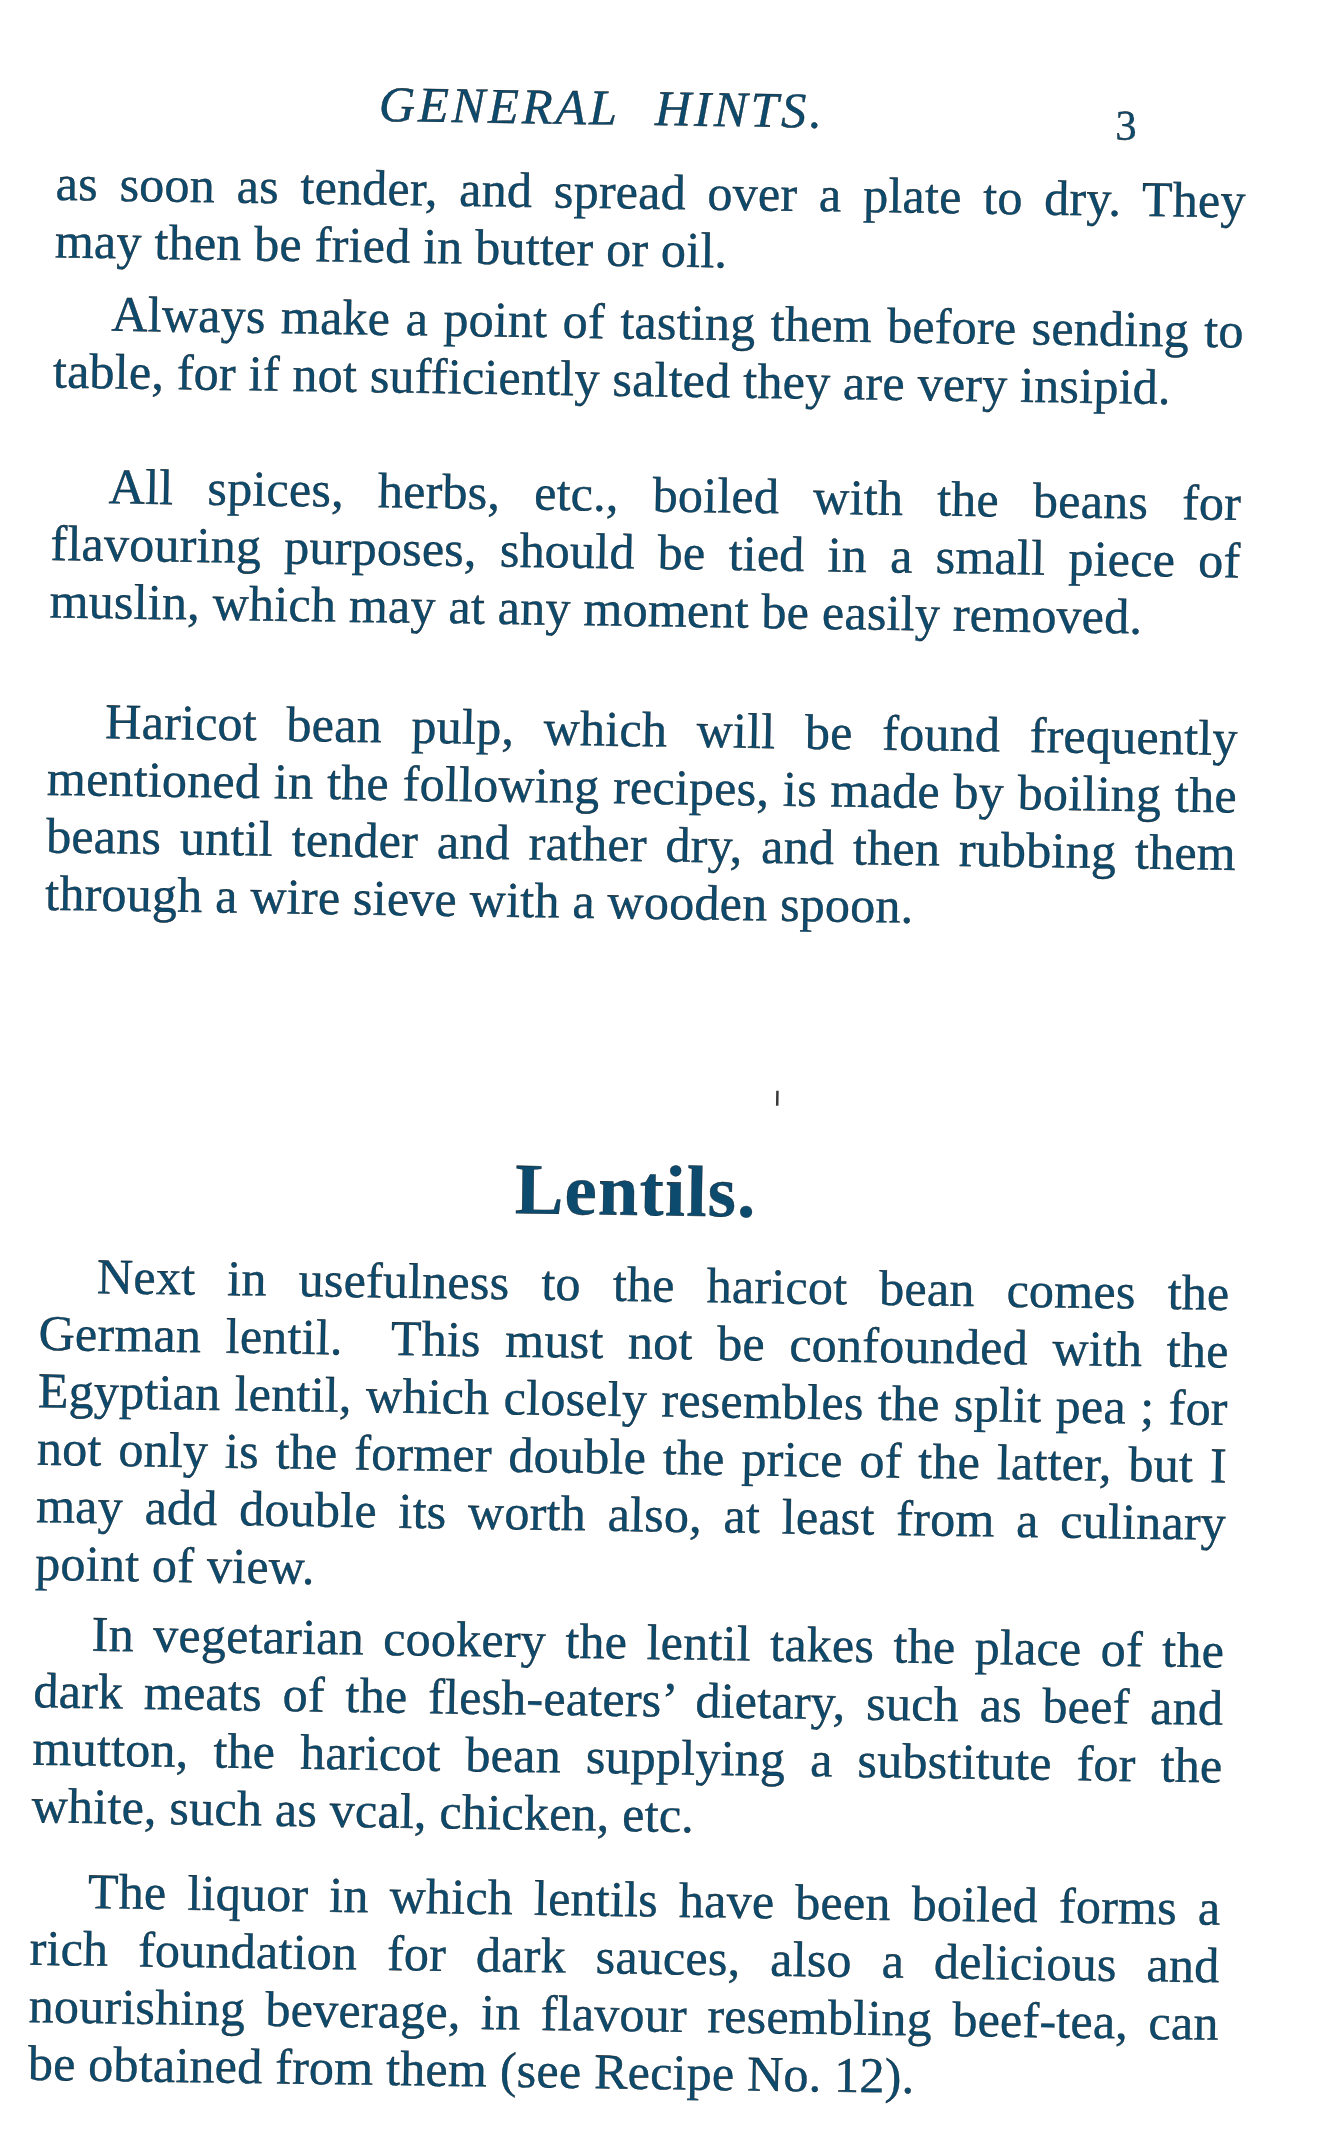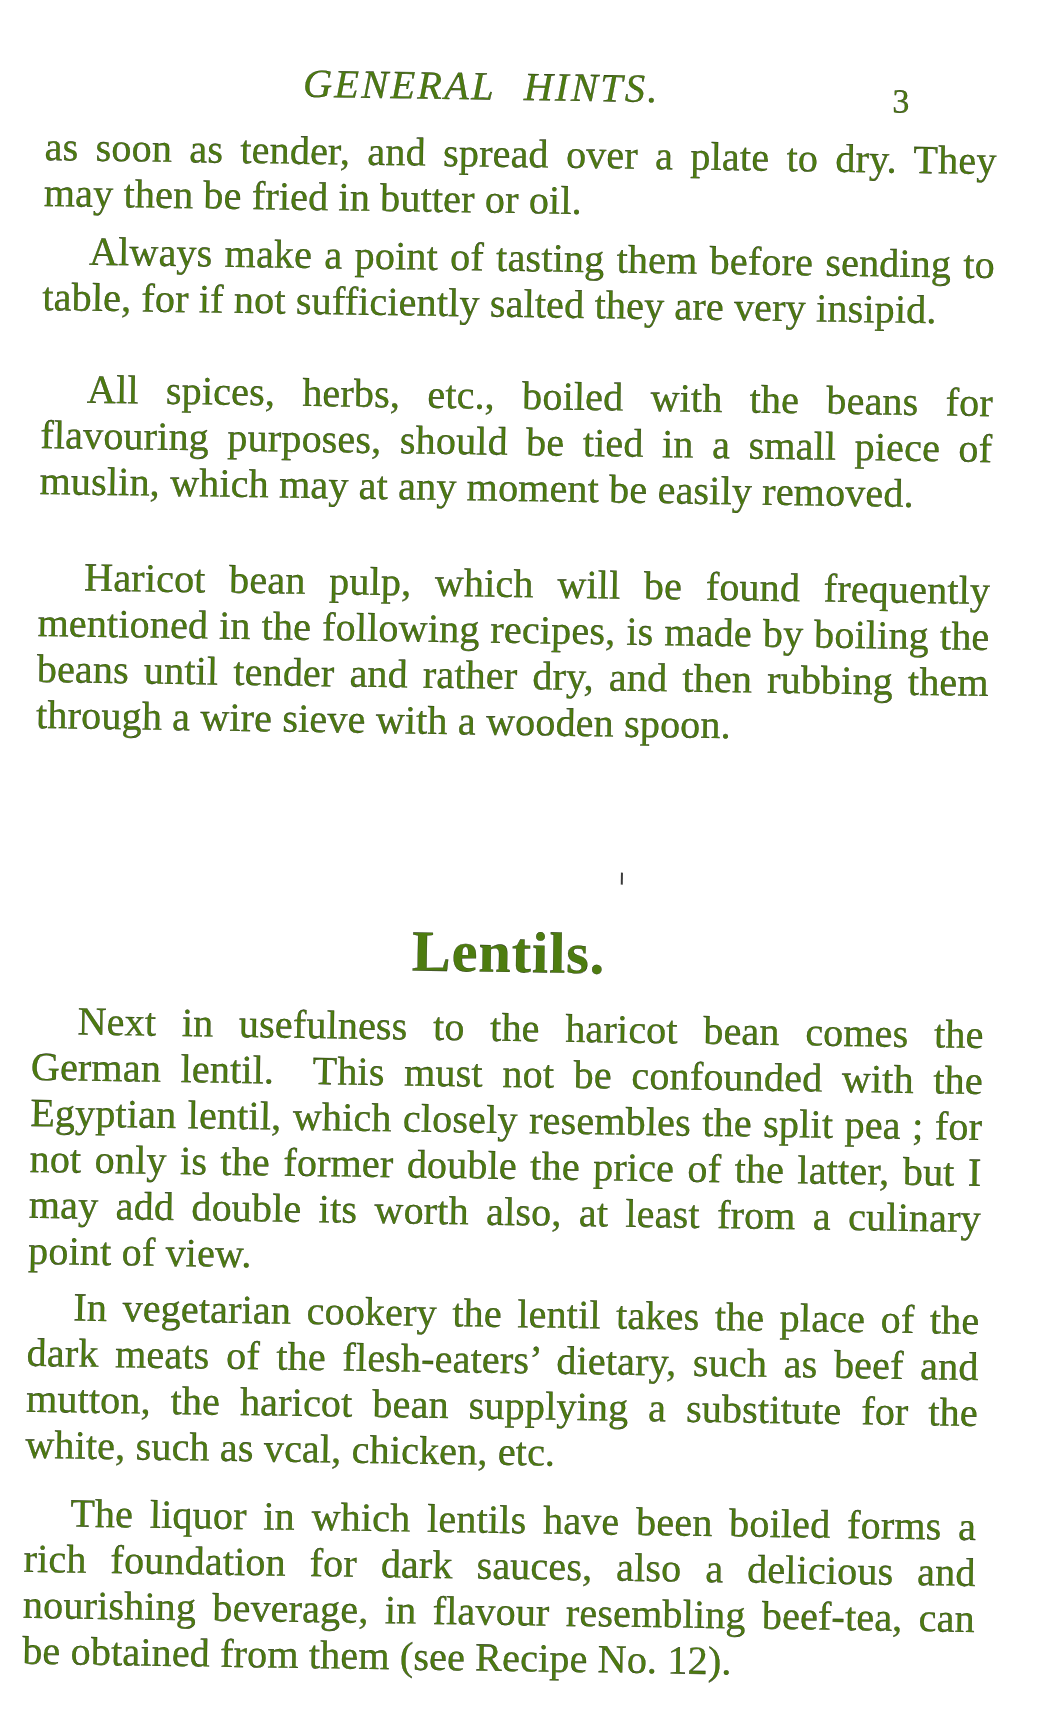--- a/index.html
+++ b/index.html
@@ -3,21 +3,21 @@
 <meta charset="utf-8">
 <style>
   html, body { margin: 0; padding: 0; background: #ffffff; }
   .page {
     position: relative;
     width: 1063px;
     height: 1725px;
     background: #ffffff;
     overflow: hidden;
     font-family: "Liberation Serif", serif;
-    color: #4d7c0f;
+    color: #0c4a6e;
     -webkit-text-stroke: 0.3px #141414;
   }
   .content {
     position: absolute;
     left: 46px;
     top: 56px;
     width: 952px;
     height: 1670px;
     transform: rotate(0.85deg);
     transform-origin: 0 0;

